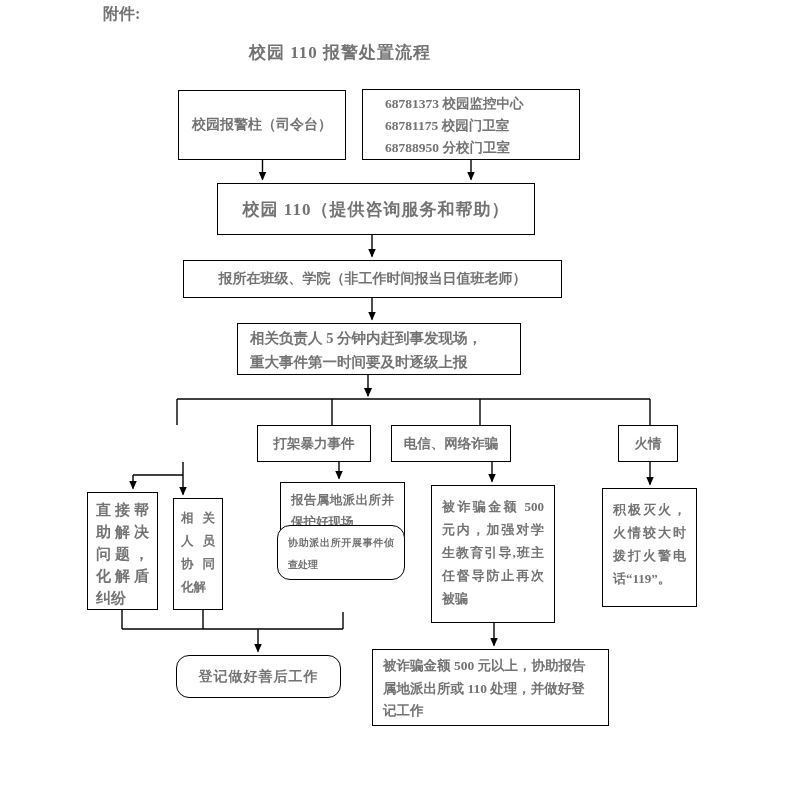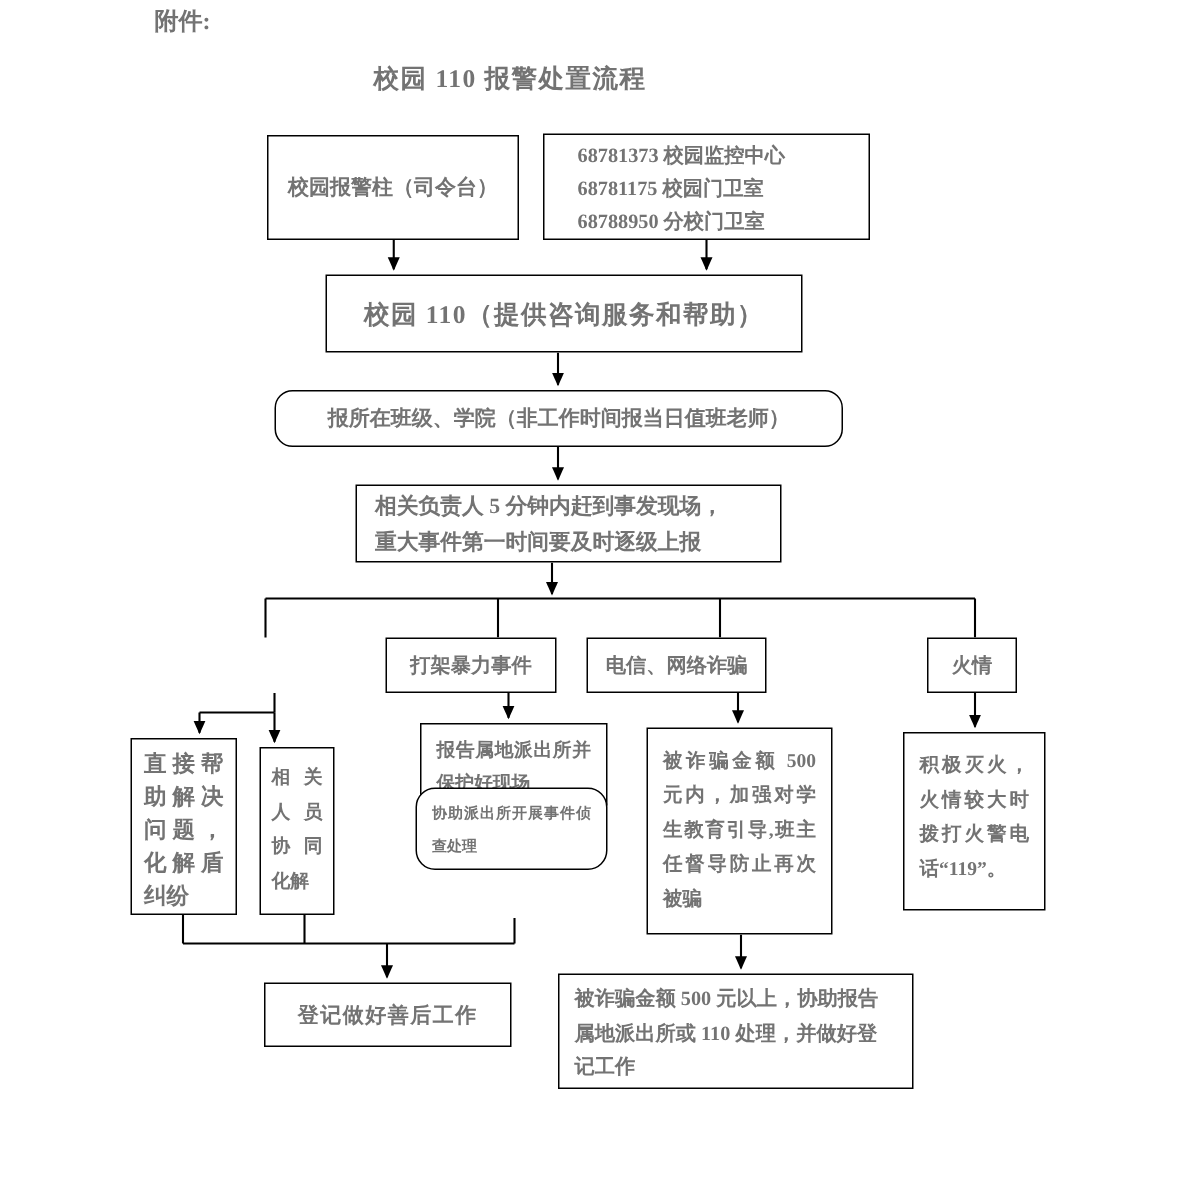--- a/index.html
+++ b/index.html
@@ -90,37 +90,37 @@
   <div class="box" style="left:178px;top:90px;width:168px;height:70px;font-size:14px;">校园报警柱（司令台）</div>
 
   <div class="box box-left" style="left:362px;top:89px;width:218px;height:71px;font-size:13.5px;padding:3px 0 0 22px;line-height:22px;">
     <span class="line">68781373 校园监控中心</span>
     <span class="line">68781175 校园门卫室</span>
     <span class="line">68788950 分校门卫室</span>
   </div>
 
   <div class="box" style="left:217px;top:183px;width:318px;height:52px;font-size:17px;letter-spacing:1px;">校园 110（提供咨询服务和帮助）</div>
 
-  <div class="box" style="left:183px;top:260px;width:379px;height:38px;font-size:14px;border-radius:12px;">报所在班级、学院（非工作时间报当日值班老师）</div>
+  <div class="box" style="left:183px;top:260px;width:379px;height:38px;font-size:14px;">报所在班级、学院（非工作时间报当日值班老师）</div>
 
   <div class="box box-left" style="left:237px;top:323px;width:284px;height:52px;font-size:14.5px;padding:2px 0 0 12px;line-height:24px;">
     <span class="line">相关负责人 5 分钟内赶到事发现场，</span>
     <span class="line">重大事件第一时间要及时逐级上报</span>
   </div>
 
   <div class="box" style="left:257px;top:425px;width:114px;height:37px;font-size:13.5px;">打架暴力事件</div>
   <div class="box" style="left:391px;top:425px;width:120px;height:37px;font-size:13.5px;">电信、网络诈骗</div>
   <div class="box" style="left:618px;top:425px;width:60px;height:37px;font-size:13.5px;">火情</div>
 
   <div class="box box-just" style="left:87px;top:492px;width:71px;height:118px;font-size:15px;padding:6px 8px;line-height:22px;">直接帮助解决问题，化解盾纠纷</div>
   <div class="box box-just" style="left:173px;top:498px;width:50px;height:112px;font-size:12.5px;padding:8px 7px;line-height:23px;">相关人员协同化解</div>
 
   <div class="box box-just" style="left:280px;top:482px;width:125px;height:55px;font-size:12.5px;padding:6px 10px;line-height:22px;">报告属地派出所并保护好现场</div>
   <div class="box box-just" style="left:277px;top:525px;width:128px;height:55px;font-size:10px;padding:6px 10px;line-height:22px;border-radius:13px;">协助派出所开展事件侦查处理</div>
 
   <div class="box box-just" style="left:431px;top:485px;width:124px;height:138px;font-size:13px;padding:9px 10px;line-height:23px;">被诈骗金额 500 元内，加强对学生教育引导,班主任督导防止再次被骗</div>
 
   <div class="box box-just" style="left:602px;top:488px;width:95px;height:119px;font-size:13px;padding:9px 10px;line-height:23px;">积极灭火，火情较大时拨打火警电话“119”。</div>
 
-  <div class="box" style="left:176px;top:655px;width:165px;height:43px;font-size:14px;letter-spacing:1px;">登记做好善后工作</div>
+  <div class="box" style="left:176px;top:655px;width:165px;height:43px;font-size:14px;letter-spacing:1px;border-radius:13px;">登记做好善后工作</div>
   <div class="box box-left" style="left:372px;top:649px;width:237px;height:77px;font-size:13.5px;padding:5px 10px;line-height:22.5px;">被诈骗金额 500 元以上，协助报告属地派出所或 110 处理，并做好登记工作</div>
 
 </div>
 
 </body></html>

